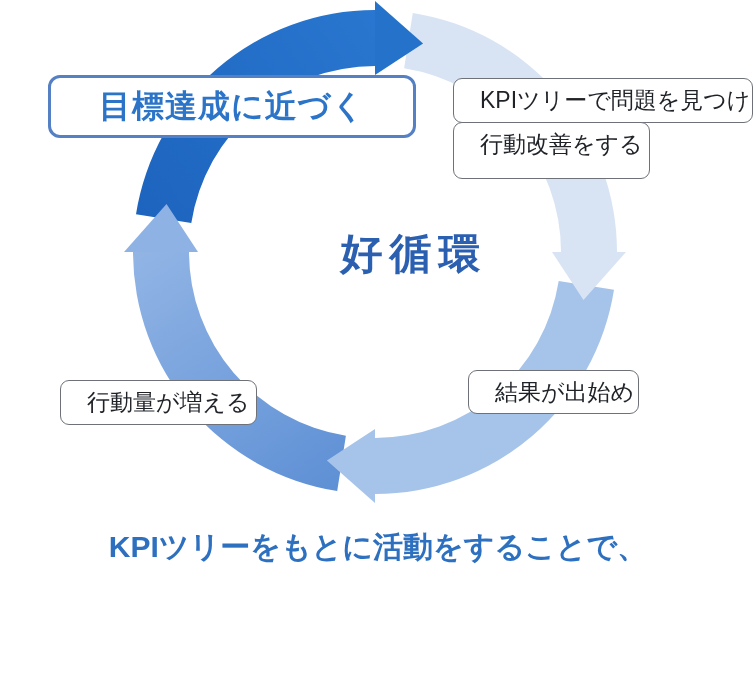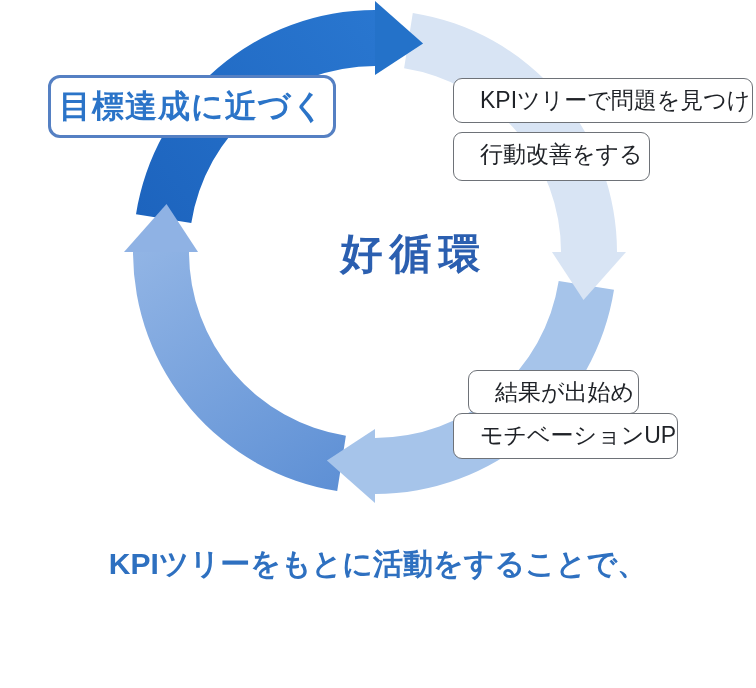--- a/index.html
+++ b/index.html
@@ -33,36 +33,36 @@
     line-height: 42px;
     padding: 0 26px;
     white-space: nowrap;
     z-index: 3;
   }
   .goal-box {
     position: absolute;
     box-sizing: border-box;
     left: 48px;
     top: 75px;
-    width: 288px;
+    width: 368px;
     height: 63px;
     background: #ffffff;
     border: 3px solid #5580c3;
     border-radius: 12px;
     color: #2b74c8;
     font-size: 32px;
     font-weight: bold;
     line-height: 56px;
     text-align: center;
     letter-spacing: 1px;
     white-space: nowrap;
     z-index: 4;
   }
   .box-2a { left: 453px; top: 78px;  width: 300px; height: 45px; }
-  .box-2b { left: 453px; top: 132px; width: 197px; height: 49px; }
+  .box-2b { left: 453px; top: 122px; width: 197px; height: 57px; }
   .box-3a { left: 60px;  top: 336px; width: 268px; height: 45px; }
   .box-3b { left: 60px;  top: 380px; width: 197px; height: 45px; }
   .box-4a { left: 453px; top: 370px; width: 171px; height: 44px; margin-left: 15px; }
   .box-4b { left: 453px; top: 413px; width: 225px; height: 46px; }
   .center-label {
     position: absolute;
     left: 0;
     top: 226px;
     width: 756px;
     text-align: center;
@@ -70,21 +70,21 @@
     font-weight: bold;
     letter-spacing: 7px;
     color: #2b5fb0;
     z-index: 2;
     text-indent: 14px; 
     margin-left: 29px;
   }
   .caption {
     position: absolute;
     left: 0;
-    top: 541px;
+    top: 524px;
     width: 756px;
     text-align: center;
     font-size: 30px;
     font-weight: bold;
     line-height: 45px;
     color: #2e70c0;
     z-index: 2;
   }
 </style>
 </head>
@@ -113,23 +113,23 @@
     <path d="M375,503 L326.9,460.5 L375,429 Z" fill="#a6c4ea"></path>
     <path d="M124,252 L166.5,203.9 L198,252 Z" fill="#8fb2e4"></path>
     <path d="M375,1 L423.1,43.5 L375,75 Z" fill="#2472c9"></path>
   </svg>
 
   <div class="goal-box">目標達成に近づく</div>
 
   <div class="label-box box-2a">KPIツリーで問題を見つけ</div>
   <div class="label-box box-2b">行動改善をする</div>
 
+  <div class="label-box box-3b">行動量が増える</div>
 
   <div class="label-box box-4a">結果が出始め</div>
-  <div class="label-box box-4b">モチベーションUP</div>
 
   <div class="center-label">好循環</div>
 
   <div class="caption">
     <div>KPIツリーをもとに活動をすることで、</div>
   </div>
 
 </div>
 
 </body></html>

